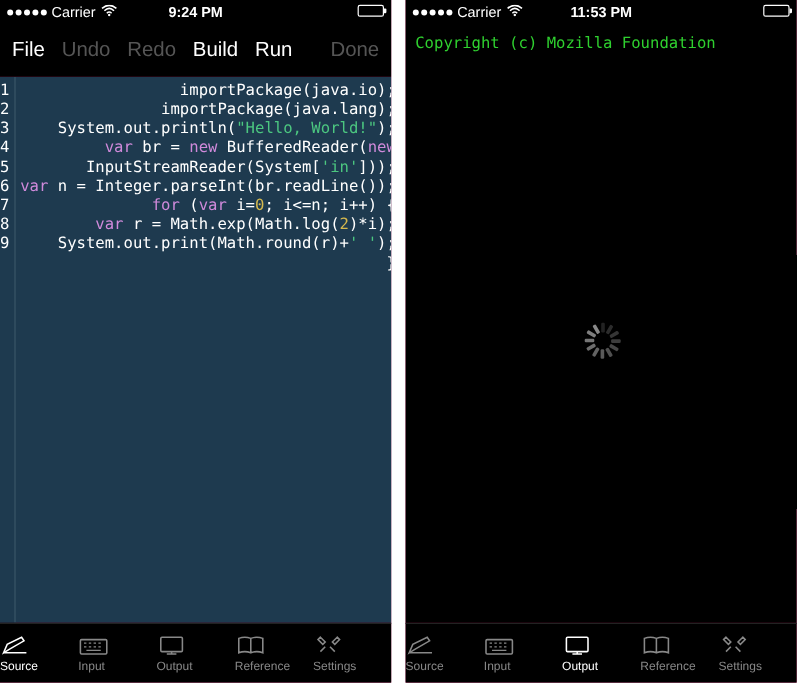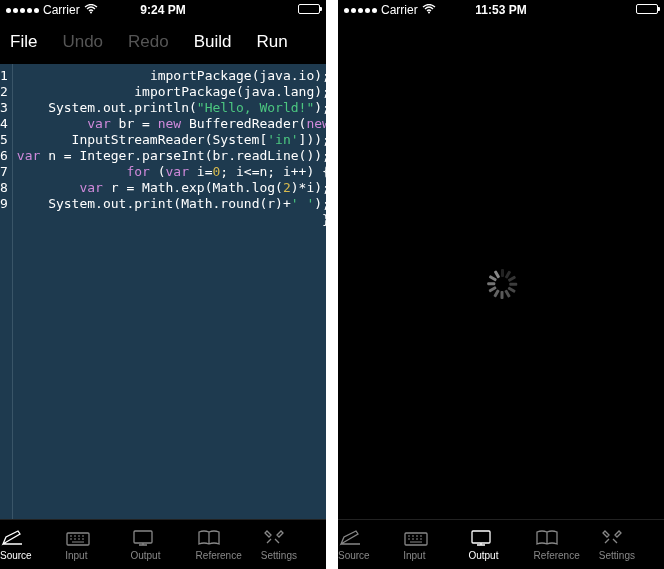--- a/index.html
+++ b/index.html
@@ -45,21 +45,21 @@
   .battery-fill { background: #fff; height: 100%; width: 100%; }
 
   .toolbar {
     height: 44px;
     background: #000;
     display: flex;
     align-items: center;
     padding: 0 10px;
     color: #fff;
     font-size: 17px;
-    gap: 25px;
+    gap: 14px;
     position: relative;
   }
   .toolbar .disabled { color: #555; }
   .toolbar .spacer { flex: 1; }
   .toolbar-title {
     position: absolute; left: 50%; transform: translateX(-50%);
     font-weight: 600; color: #fff;
   }
 
   .editor {
@@ -253,20 +253,21 @@
           </svg>
       </span>
     </div>
     <div class="status-center">11:53 PM</div>
     <div><span class="battery"><span class="battery-fill"></span></span></div>
   </div>
 
 
   <div class="console-body" id="console-right">
     <div id="console-text">
+        <div>Copyright (c) Mozilla Foundation</div>
         <div>&nbsp;</div>
       </div>
     <div class="spinner" id="spinner">
         <div style="transform: rotate(0deg); opacity: 0.25;"></div>
         <div style="transform: rotate(30deg); opacity: 0.32;"></div>
         <div style="transform: rotate(60deg); opacity: 0.39;"></div>
         <div style="transform: rotate(90deg); opacity: 0.45;"></div>
         <div style="transform: rotate(120deg); opacity: 0.52;"></div>
         <div style="transform: rotate(150deg); opacity: 0.59;"></div>
         <div style="transform: rotate(180deg); opacity: 0.66;"></div>

